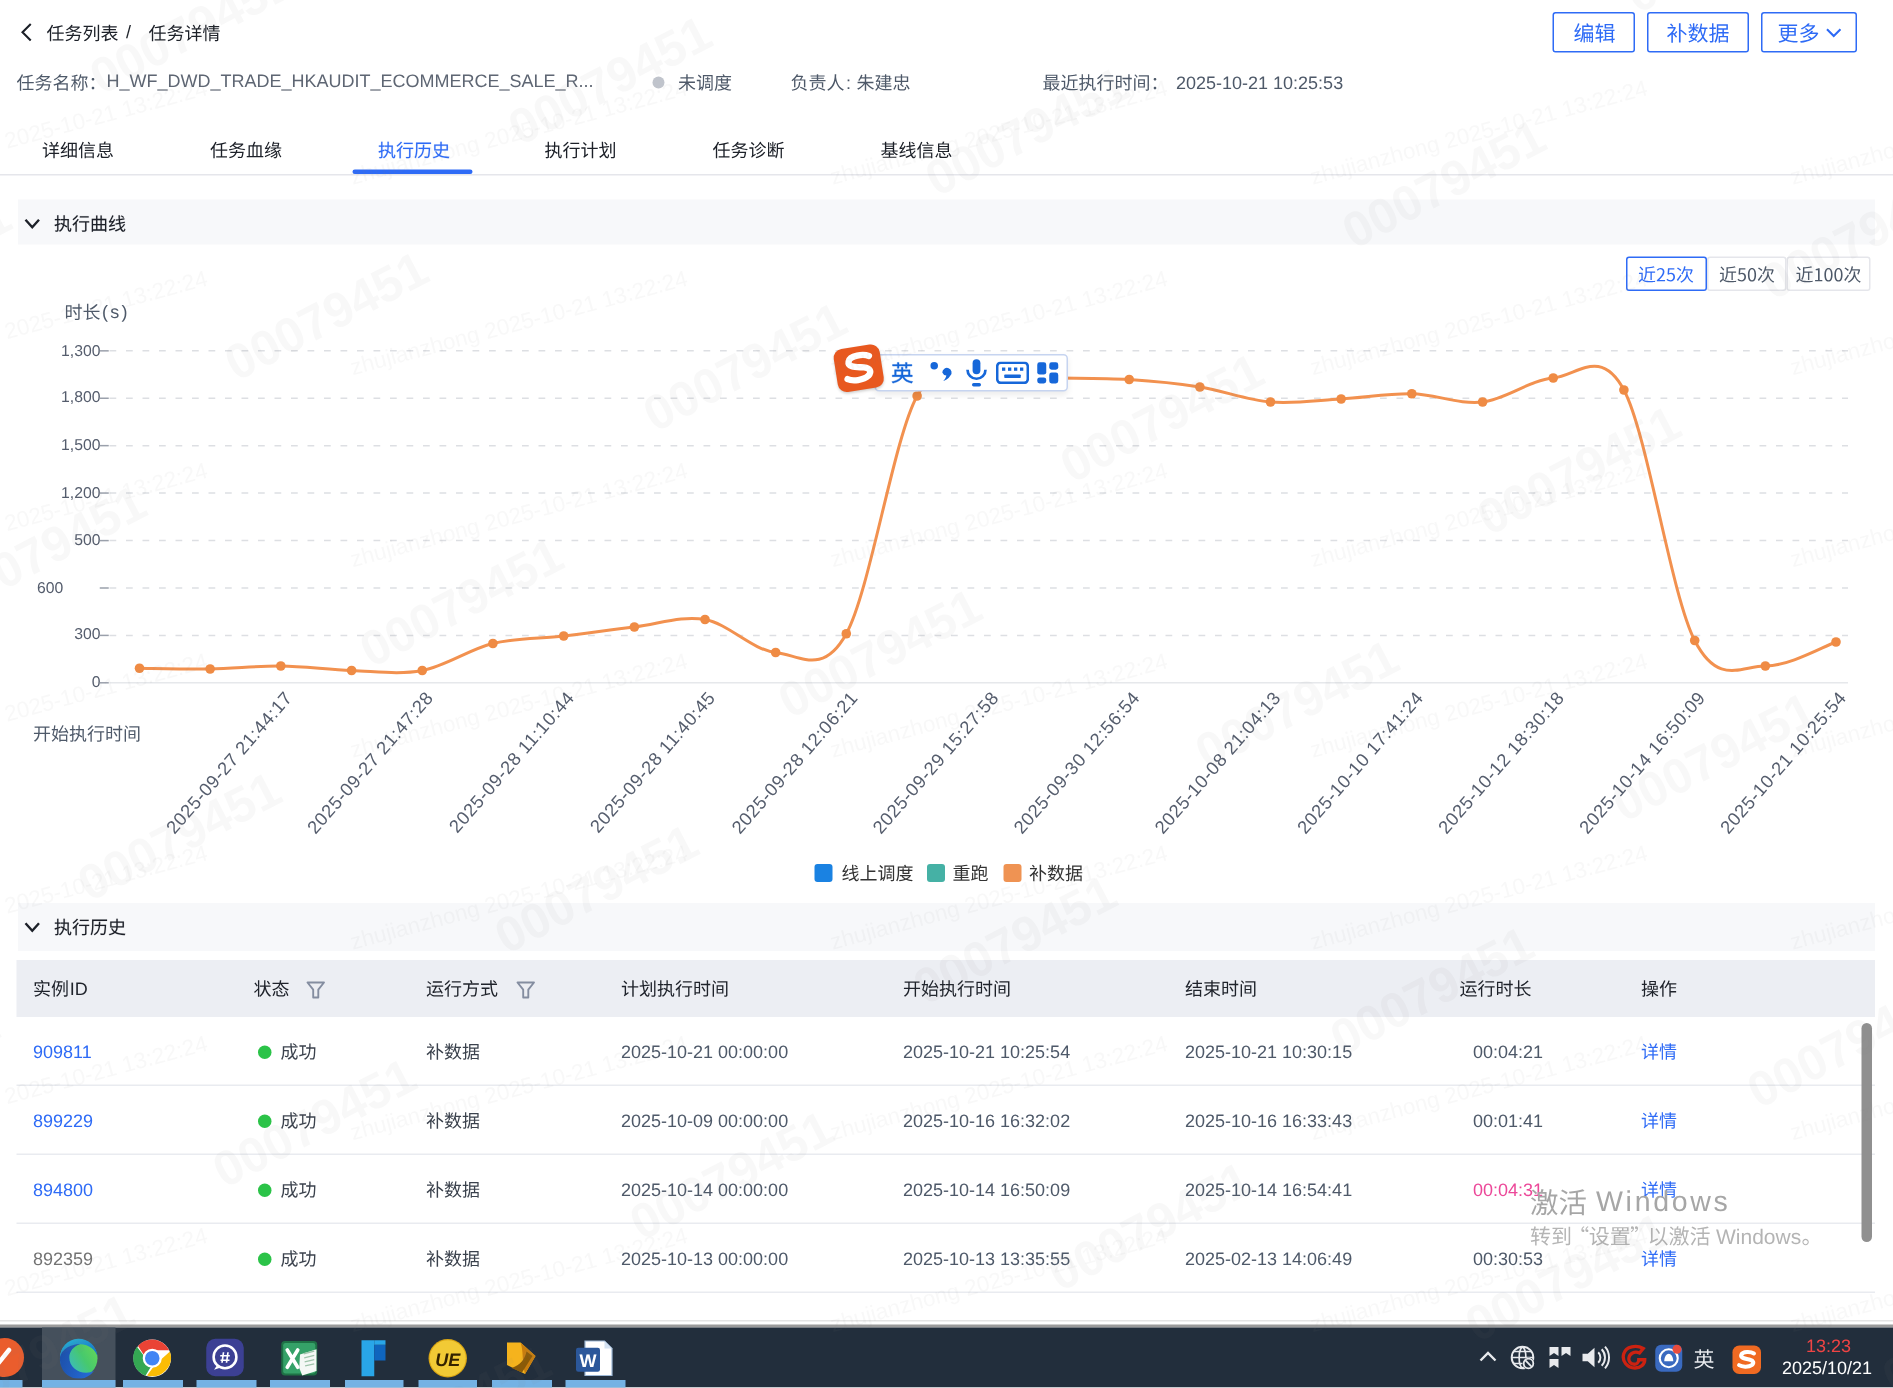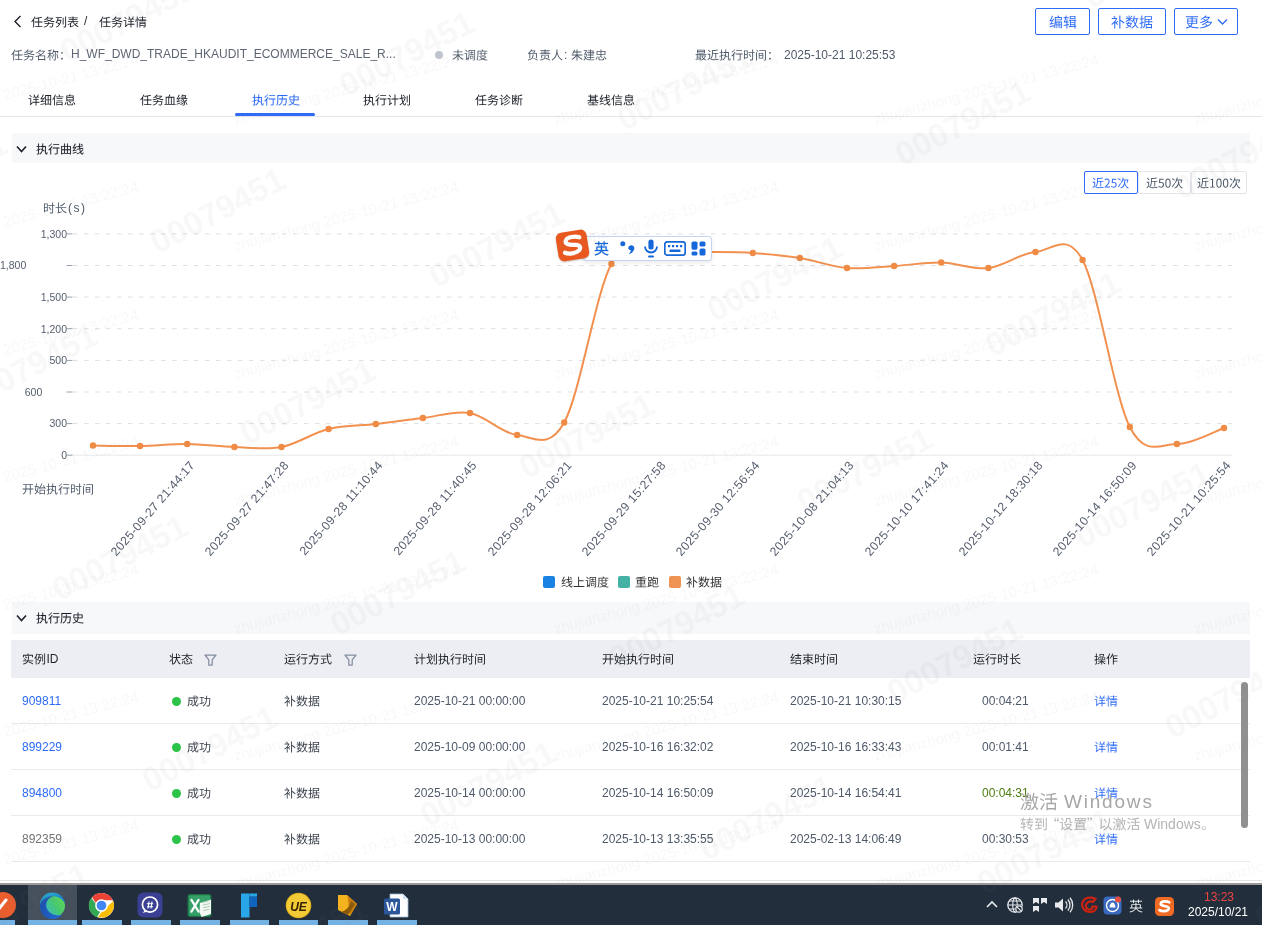--- a/index.html
+++ b/index.html
@@ -213,21 +213,21 @@
       <use href="#u65F6" x="0"></use>
       <use href="#u957F" x="1000"></use>
     </svg>
 <div class="lat" style="left:68px;top:201.5px;font-size:12px;color:#4e5969;letter-spacing:1.5px">(s)</div>
 <div class="lat" style="left:0px;top:450.0px;width:67px;text-align:right;font-size:10.5px;color:#555d6d">0</div>
 <div class="lat" style="left:0px;top:418.4px;width:67px;text-align:right;font-size:10.5px;color:#555d6d">300</div>
 <div class="lat" style="left:0px;top:386.8px;width:67px;text-align:center;font-size:10.5px;color:#555d6d">600</div>
 <div class="lat" style="left:0px;top:355.2px;width:67px;text-align:right;font-size:10.5px;color:#555d6d">500</div>
 <div class="lat" style="left:0px;top:323.5px;width:67px;text-align:right;font-size:10.5px;color:#555d6d">1,200</div>
 <div class="lat" style="left:0px;top:291.9px;width:67px;text-align:right;font-size:10.5px;color:#555d6d">1,500</div>
-<div class="lat" style="left:0px;top:260.3px;width:67px;text-align:left;font-size:10.5px;color:#555d6d">1,800</div>
+<div class="lat" style="left:0px;top:260.3px;width:67px;text-align:right;font-size:10.5px;color:#555d6d">1,800</div>
 <div class="lat" style="left:0px;top:228.7px;width:67px;text-align:right;font-size:10.5px;color:#555d6d">1,300</div>
 <svg style="position:absolute;left:0;top:0" width="1262" height="560" viewBox="0 0 1262 560">
       <line x1="66.5" y1="455.2" x2="72.5" y2="455.2" stroke="#9aa0ab" stroke-width="1"></line>
       <line x1="73" y1="455.2" x2="1232" y2="455.2" stroke="#e6e8eb" stroke-width="1"></line>
       <line x1="66.5" y1="423.6" x2="72.5" y2="423.6" stroke="#9aa0ab" stroke-width="1"></line>
       <line x1="73" y1="423.6" x2="1232" y2="423.6" stroke="#dddfe3" stroke-width="1" stroke-dasharray="4.5 6.5"></line>
       <line x1="66.5" y1="392.0" x2="72.5" y2="392.0" stroke="#9aa0ab" stroke-width="1"></line>
       <line x1="73" y1="392.0" x2="1232" y2="392.0" stroke="#dddfe3" stroke-width="1" stroke-dasharray="4.5 6.5"></line>
       <line x1="66.5" y1="360.4" x2="72.5" y2="360.4" stroke="#9aa0ab" stroke-width="1"></line>
       <line x1="73" y1="360.4" x2="1232" y2="360.4" stroke="#dddfe3" stroke-width="1" stroke-dasharray="4.5 6.5"></line>
@@ -468,21 +468,21 @@
       <use href="#u529F" x="1000"></use>
     </svg>
 <svg style="position:absolute;left:283.5px;top:787.0px;" width="36.00" height="12.00" viewBox="0 -880 3000 1000" fill="#3b424d">
       <use href="#u8865" x="0"></use>
       <use href="#u6570" x="1000"></use>
       <use href="#u636E" x="2000"></use>
     </svg>
 <div class="lat" style="left:414px;top:786.5px;font-size:12px;color:#4e5969">2025-10-14 00:00:00</div>
 <div class="lat" style="left:602px;top:786.5px;font-size:12px;color:#4e5969">2025-10-14 16:50:09</div>
 <div class="lat" style="left:790px;top:786.5px;font-size:12px;color:#4e5969">2025-10-14 16:54:41</div>
-<div class="lat" style="left:982px;top:786.5px;font-size:12px;color:#4d7c0f">00:04:31</div>
+<div class="lat" style="left:982px;top:786.5px;font-size:12px;color:#ec4899">00:04:31</div>
 <svg style="position:absolute;left:1094.0px;top:787.0px;" width="24.00" height="12.00" viewBox="0 -880 2000 1000" fill="#2e6bf6">
       <use href="#u8BE6" x="0"></use>
       <use href="#u60C5" x="1000"></use>
     </svg>
 <div style="position:absolute;left:11px;top:815.0px;width:1239px;height:1px;background:#e9ebf0"></div>
 <div class="lat" style="left:22px;top:832.5px;font-size:12px;color:#737373">892359</div>
 <div style="position:absolute;left:172px;top:834.5px;width:9px;height:9px;border-radius:50%;background:#2bc348"></div>
 <svg style="position:absolute;left:187.0px;top:833.0px;" width="24.00" height="12.00" viewBox="0 -880 2000 1000" fill="#3b424d">
       <use href="#u6210" x="0"></use>
       <use href="#u529F" x="1000"></use>

